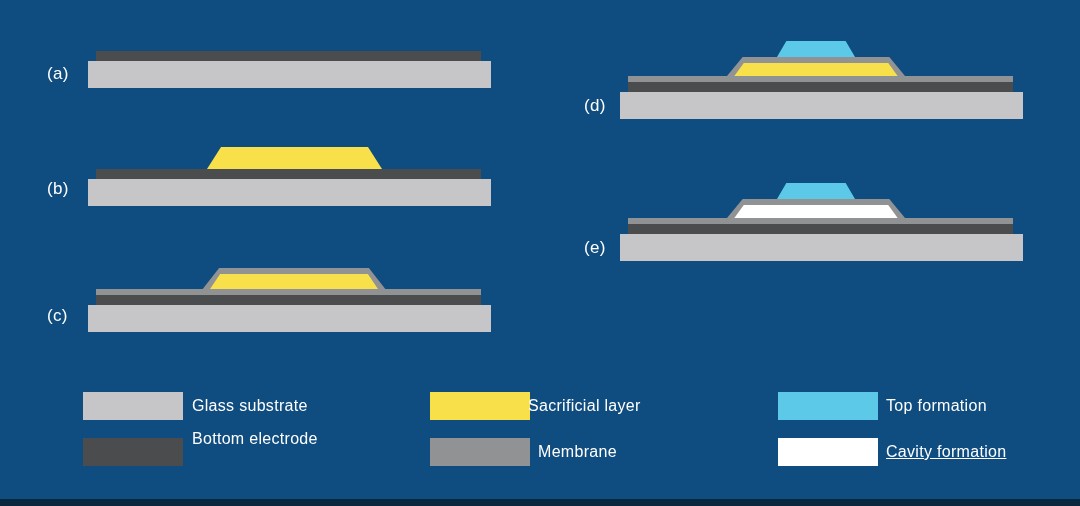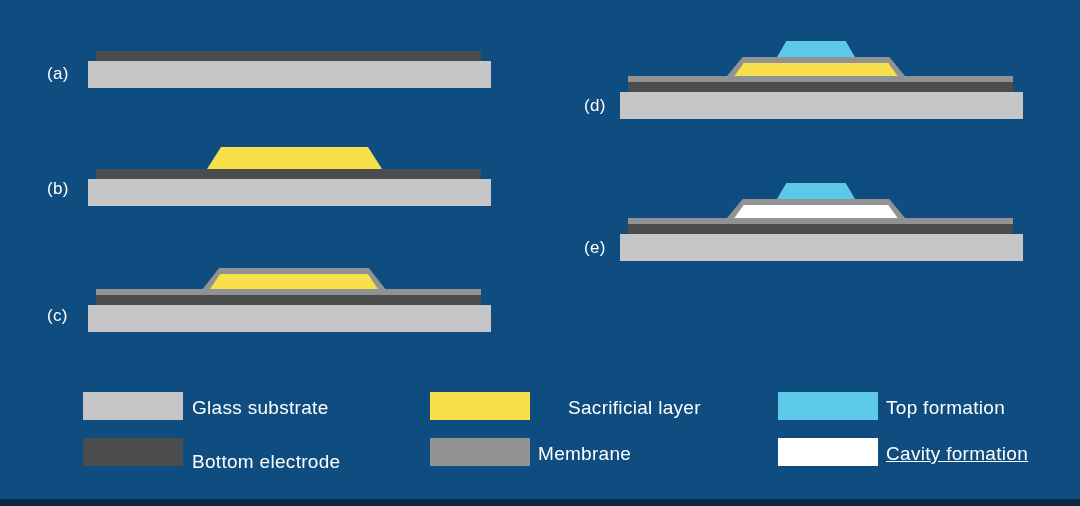--- a/index.html
+++ b/index.html
@@ -34,21 +34,21 @@
   .trap-cavity{clip-path:polygon(8% 0, 92% 0, 100% 100%, 0 100%);}
   .step-label{
     position:absolute;
     color:var(--text);
     font-size:17px;
     letter-spacing:0.3px;
   }
   .legend-label{
     position:absolute;
     color:var(--text);
-    font-size:19px;
+    font-size:16px;
     letter-spacing:0.3px;
   }
   .swatch{position:absolute;width:100px;height:28px;}
   .footer-bar{position:absolute;left:0;top:499px;width:1080px;height:7px;background:var(--footer);}
 </style>
 </head>
 <body>
 
 <div class="canvas">
 
@@ -93,24 +93,24 @@
     <div class="layer bottom-electrode" style="left:628px;top:224px;width:385px;height:10px;"></div>
     <div class="layer substrate" style="left:620px;top:234px;width:403px;height:27px;"></div>
   </div>
 
   <div>
 
     <div class="swatch substrate" style="left:83px;top:392px;"></div>
     <span class="legend-label" style="left:192px;top:397px;">Glass substrate</span>
 
     <div class="swatch bottom-electrode" style="left:83px;top:438px;"></div>
-    <span class="legend-label" style="left:192px;top:451px;">Bottom electrode</span>
+    <span class="legend-label" style="left:192px;top:430px;">Bottom electrode</span>
 
     <div class="swatch sacrificial" style="left:430px;top:392px;"></div>
-    <span class="legend-label" style="left:568px;top:397px;">Sacrificial layer</span>
+    <span class="legend-label" style="left:528px;top:397px;">Sacrificial layer</span>
 
     <div class="swatch membrane" style="left:430px;top:438px;"></div>
     <span class="legend-label" style="left:538px;top:443px;">Membrane</span>
 
     <div class="swatch top-electrode" style="left:778px;top:392px;"></div>
     <span class="legend-label" style="left:886px;top:397px;">Top formation</span>
 
     <div class="swatch cavity" style="left:778px;top:438px;"></div>
     <span class="legend-label" style="left:886px;top:443px;text-decoration:underline;">Cavity formation</span>
 

